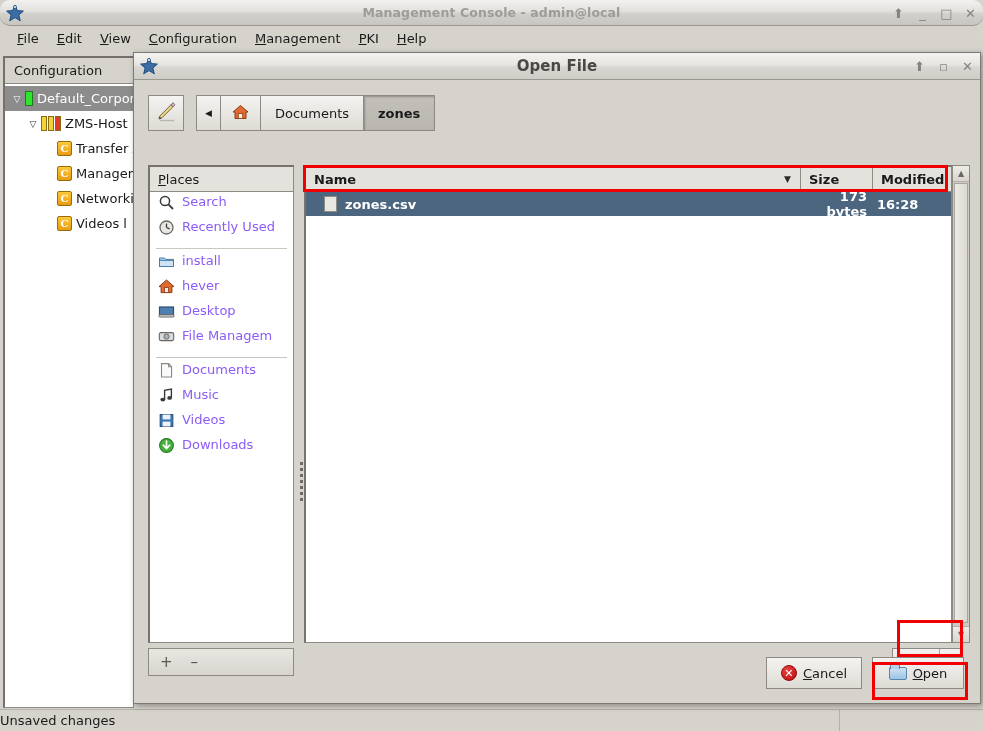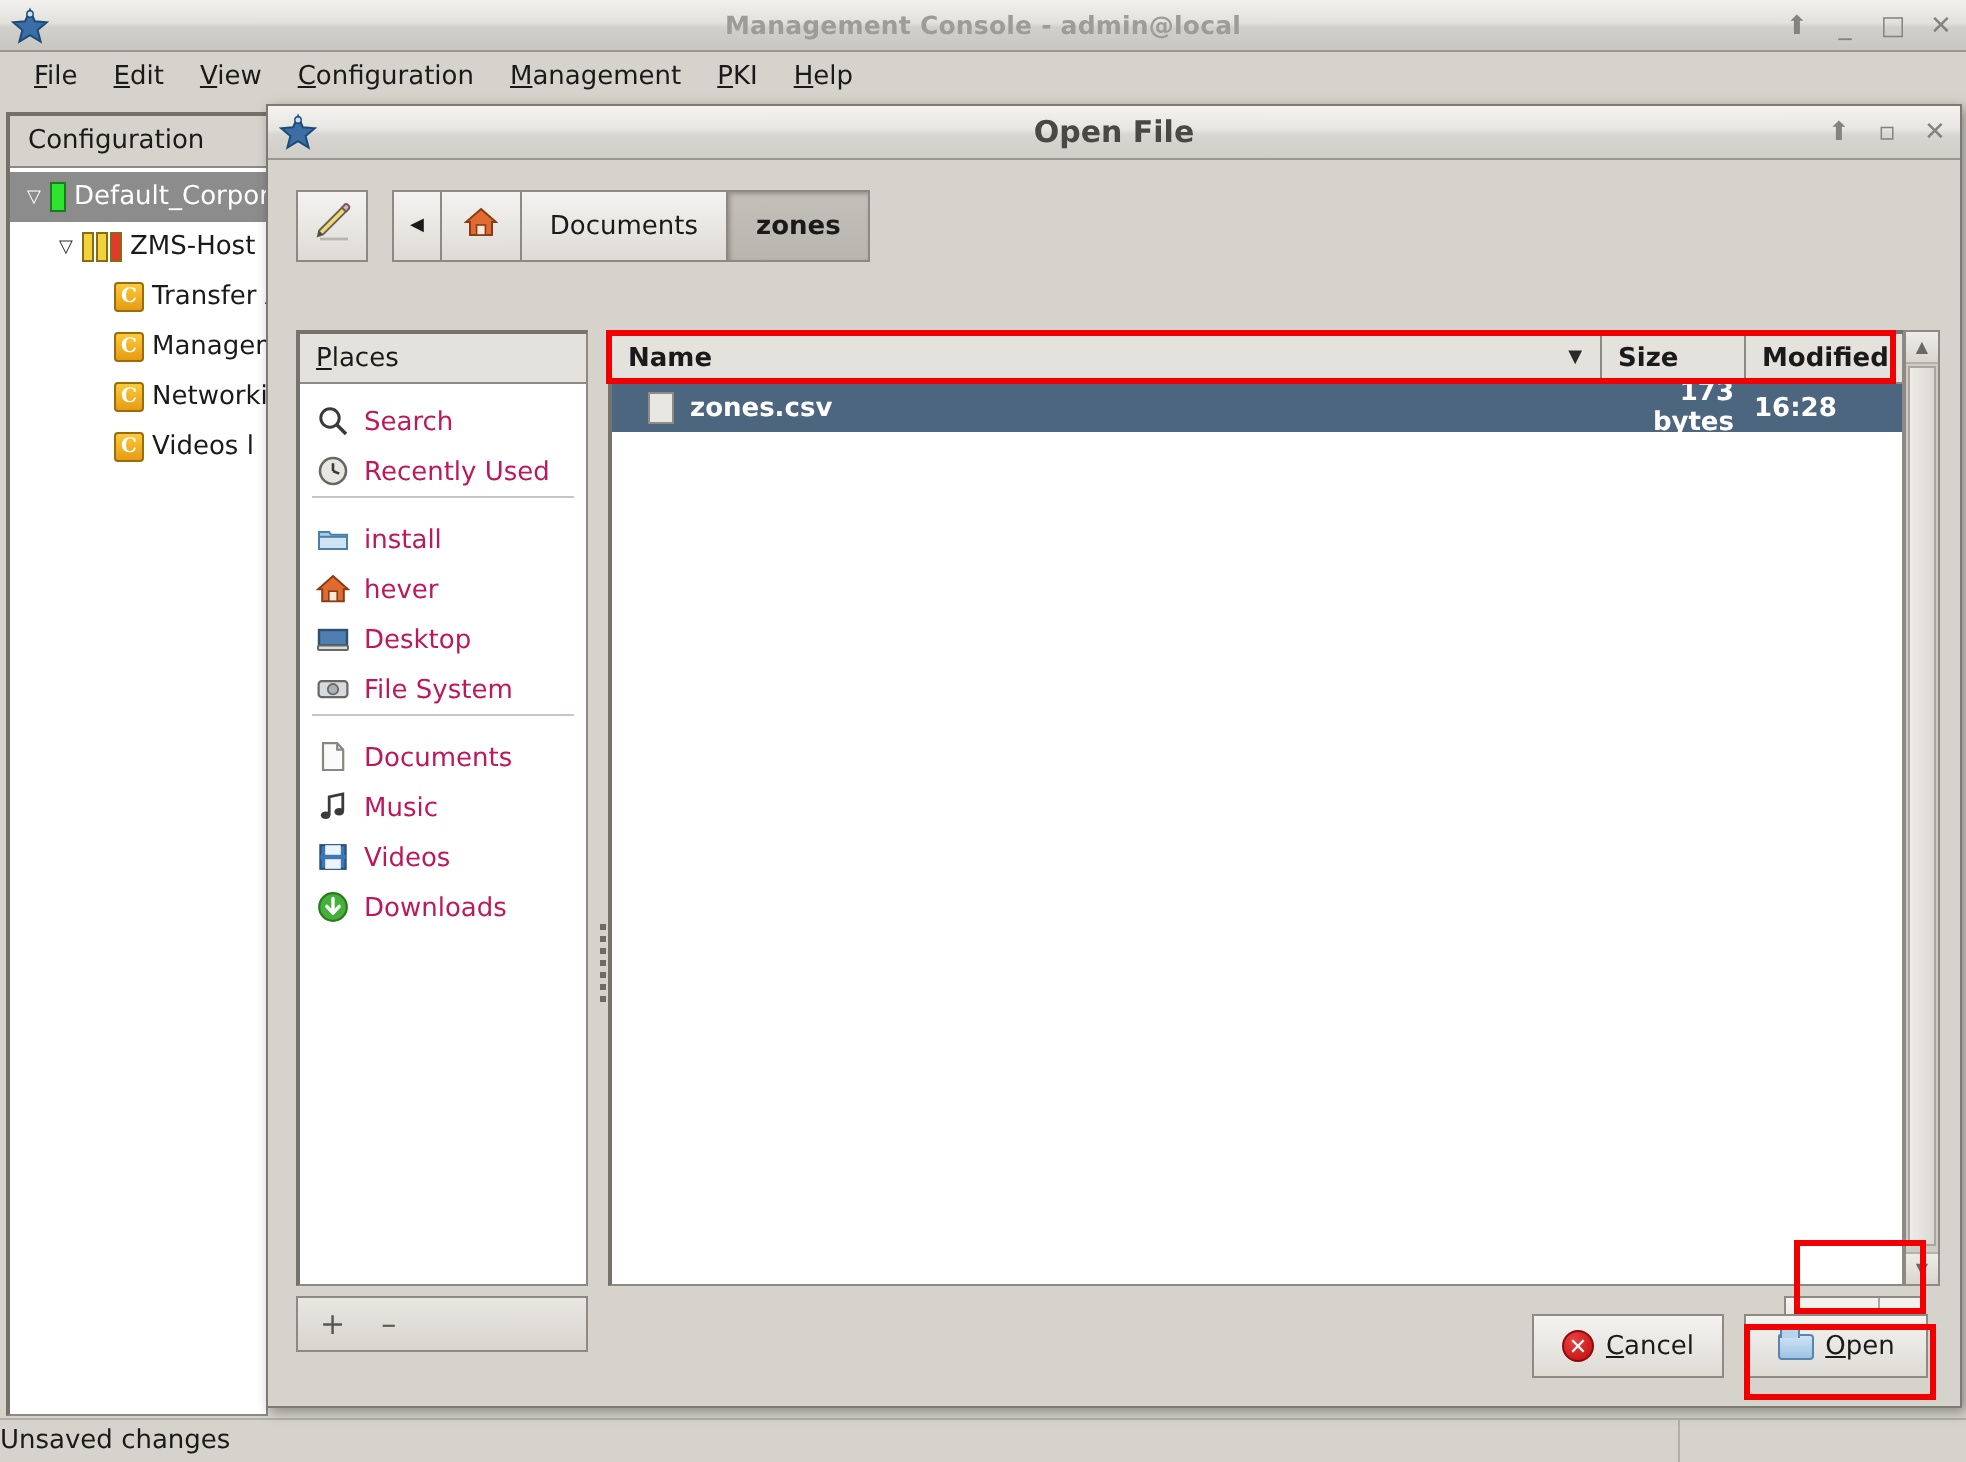--- a/index.html
+++ b/index.html
@@ -16,21 +16,21 @@
   #app-window {
     position: absolute; inset: 0;
     background: #d6d3cc;
   }
 
   
   #main-titlebar {
     position: absolute; top: 0; left: 0; width: 983px; height: 26px;
     background: linear-gradient(to bottom, #f2f1ef 0%, #e3e1dd 45%, #d2d0cb 55%, #c8c6c0 100%);
     border-bottom: 1px solid #9a9790;
-    display: flex; align-items: center;
+    display: flex; align-items: center; border-radius: 10px;
   }
   #main-titlebar .title-text {
     position: absolute; left: 0; right: 0; text-align: center;
     font-size: 12.5px; font-weight: bold; color: #9e9c98;
     letter-spacing: .1px;
   }
   .app-logo {
     width: 20px; height: 20px; margin-left: 5px; position: relative; z-index: 2;
   }
   .win-buttons {
@@ -168,22 +168,22 @@
   }
   #places-header {
     height: 25px; background: #e4e2dd;
     border-bottom: 1px solid #8d8a84;
     display: flex; align-items: center; padding-left: 8px;
     font-size: 13px; color: #1a1a1a;
   }
   #places-header u { text-decoration: underline; }
   #places-list { padding-top: 2px; }
   .place-row {
-    display: flex; align-items: flex-end; height: 25px;
-    padding-left: 8px; font-size: 13px; color: #be185d; cursor: default;
+    display: flex; align-items: flex-start; height: 25px;
+    padding-left: 8px; font-size: 13px; color: #8b5cf6; cursor: default;
   }
   .place-icon {
     width: 17px; height: 17px; flex: 0 0 17px; margin-right: 7px;
     display: flex; align-items: center; justify-content: center;
   }
   .place-sep { height: 1px; background: #c9c6c0; margin: 4px 6px; }
 
   #places-buttons {
     position: absolute; left: 14px; top: 568px; width: 146px; height: 28px;
     background: linear-gradient(to bottom, #e8e6e1, #d8d5cf);
@@ -484,21 +484,21 @@
             </span>
             <span>Desktop</span>
           </div>
           <div class="place-row">
             <span class="place-icon">
               <svg width="17" height="17" viewBox="0 0 17 17">
                 <rect x="1.3" y="4.6" width="14.4" height="8" rx="1.6" fill="#d7dade" stroke="#6a6762" stroke-width="1.1"></rect>
                 <circle cx="8.5" cy="8.6" r="2.6" fill="#a9b1b8" stroke="#6a6762" stroke-width="0.9"></circle>
               </svg>
             </span>
-            <span>File System</span>
+            <span>File Managem</span>
           </div>
           <div class="place-sep"></div>
           <div class="place-row">
             <span class="place-icon">
               <svg width="17" height="17" viewBox="0 0 17 17">
                 <path d="M3.5 1.6 L10.6 1.6 L13.6 4.8 L13.6 15 L3.5 15 Z" fill="#fafafa" stroke="#8a8780" stroke-width="1.1"></path>
                 <path d="M10.6 1.6 L10.6 4.8 L13.6 4.8" fill="none" stroke="#8a8780" stroke-width="1.1"></path>
               </svg>
             </span>
             <span>Documents</span>

